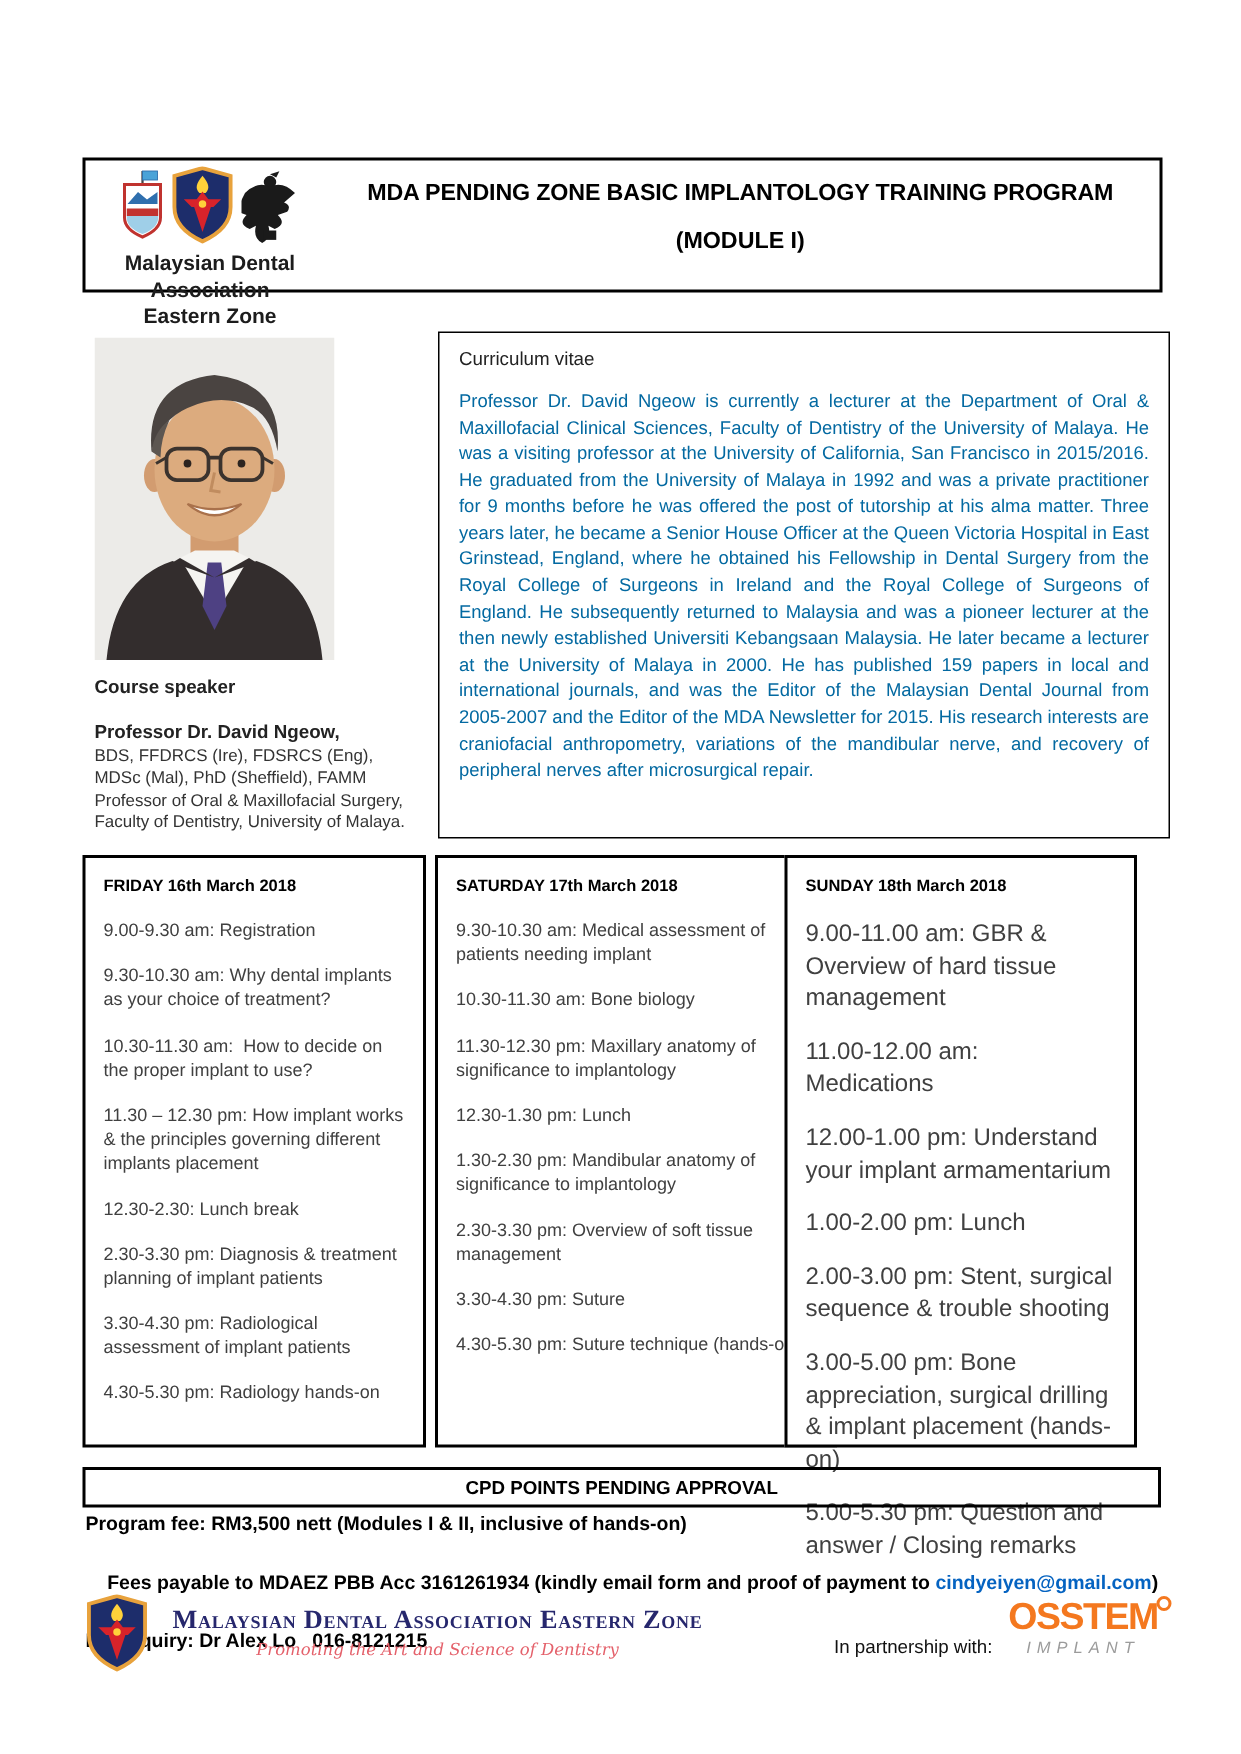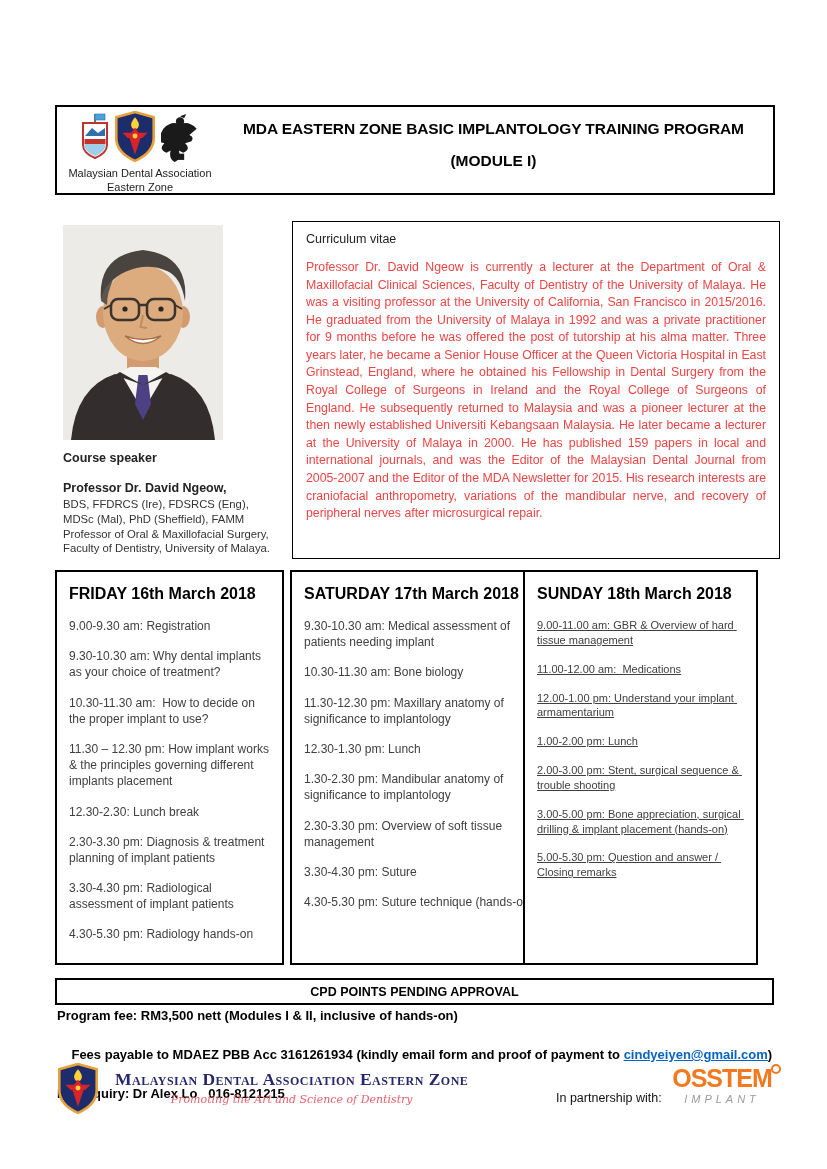--- a/index.html
+++ b/index.html
@@ -10,67 +10,67 @@
   }
   .abs{position:absolute;}
 
   
   .header-box{
     left:55px;top:105px;width:716px;height:86px;
     border:2px solid #000;background:#fff;
   }
   .logo-strip{position:absolute;left:8px;top:7px;width:150px;text-align:center;}
   .logo-row{display:flex;align-items:center;justify-content:center;gap:5px;height:50px;}
-  .logo-caption{font-size:11px;font-weight:normal;color:#1c1c1c;line-height:1.25;margin-top:3px;}
+  .logo-caption{font-size:14px;font-weight:bold;color:#1c1c1c;line-height:1.25;margin-top:3px;}
   .title-wrap{position:absolute;left:165px;right:8px;top:13px;text-align:center;}
   .title-l1{font-size:15.5px;font-weight:bold;letter-spacing:-0.1px;color:#000;}
   .title-l2{font-size:15.5px;font-weight:bold;margin-top:14px;color:#000;}
 
   
   .photo{left:63px;top:225px;width:160px;height:215px;display:block;}
   .speaker-label{left:63px;top:451px;font-size:12.5px;font-weight:bold;color:#222;}
   .speaker-block{left:63px;top:480px;width:220px;font-size:11.3px;line-height:1.3;color:#333;}
   .speaker-name{font-size:12.5px;font-weight:bold;color:#222;margin-bottom:1px;}
 
   
   .cv-box{
     left:292px;top:221px;width:488px;height:338px;border:1px solid #000;
     box-sizing:border-box;padding:10px 13px;
   }
   .cv-title{font-size:12.5px;color:#222;}
   .cv-body{
-    margin-top:13px;font-size:12.3px;line-height:1.43;color:#ef4444;
+    margin-top:13px;font-size:12.3px;line-height:1.43;color:#0369a1;
     text-align:justify;
   }
 
   
   .sched{
     top:570px;height:395px;border:2px solid #000;box-sizing:border-box;
     padding:11px 11px 0 12px;background:#fff;
   }
-  .sched-title{font-size:16px;font-weight:bold;color:#000;margin:2px 0 15px;}
+  .sched-title{font-size:11px;font-weight:bold;color:#000;margin:2px 0 15px;}
   .sched p{margin:0 0 14px;font-size:12px;line-height:1.35;color:#404040;white-space:pre-wrap;}
   .sched-fri{left:55px;width:229px;}
   .sched-sat{left:290px;width:268px;}
   .sched-sun{left:523px;width:235px;}
-  .sched-sun p{font-size:11px;text-decoration:underline;}
+  .sched-sun p{font-size:16px;}
 
   
   .cpd-box{
     left:55px;top:978px;width:719px;height:27px;border:2px solid #000;
     box-sizing:border-box;display:flex;align-items:center;justify-content:center;
     font-size:12.5px;font-weight:bold;color:#000;
   }
 
   
   .payment{left:57px;top:1006px;width:716px;font-size:13px;font-weight:bold;
     line-height:19.5px;color:#000;}
   .pay-line1{display:flex;flex-direction:column;}
   .pay-line{white-space:pre-wrap;}
-  a.email-link{color:#0563c1;text-decoration:underline;font-weight:bold;cursor:pointer;margin-top:27px;}
+  a.email-link{color:#0563c1;font-weight:bold;cursor:pointer;margin-top:27px;}
 
   
   .footer-left{left:57px;top:1063px;display:flex;align-items:flex-start;gap:16px;}
   .footer-org{margin-top:6px;text-align:center;}
   .org-name{
     font-family:"Liberation Serif", serif;font-variant:small-caps;font-weight:bold;
     font-size:17.5px;letter-spacing:0.5px;color:#26276d;
   }
   .org-tagline{
     font-family:"DejaVu Serif", serif;font-style:italic;font-size:11px;
@@ -123,21 +123,21 @@
           <rect x="14" y="40" width="8" height="6" fill="#1a1a1a"></rect>
         </svg>
       </span>
     </div>
     <div class="logo-caption">
       <div>Malaysian Dental Association</div>
       <div>Eastern Zone</div>
     </div>
   </div>
   <div class="title-wrap">
-    <div class="title-l1">MDA EASTERN ZONE BASIC IMPLANTOLOGY TRAINING PROGRAM</div>
+    <div class="title-l1">MDA PENDING ZONE BASIC IMPLANTOLOGY TRAINING PROGRAM</div>
     <div class="title-l2">(MODULE I)</div>
   </div>
 </div>
 
 <svg class="abs photo" viewBox="0 0 160 215">
   <rect width="160" height="215" fill="#ecebe8"></rect>
   <rect x="64" y="116" width="32" height="34" fill="#d29c70"></rect>
   <ellipse cx="40" cy="92" rx="7" ry="11" fill="#d29c70"></ellipse>
   <ellipse cx="120" cy="92" rx="7" ry="11" fill="#d29c70"></ellipse>
   <ellipse cx="80" cy="88" rx="40" ry="48" fill="#dcab7e"></ellipse>

